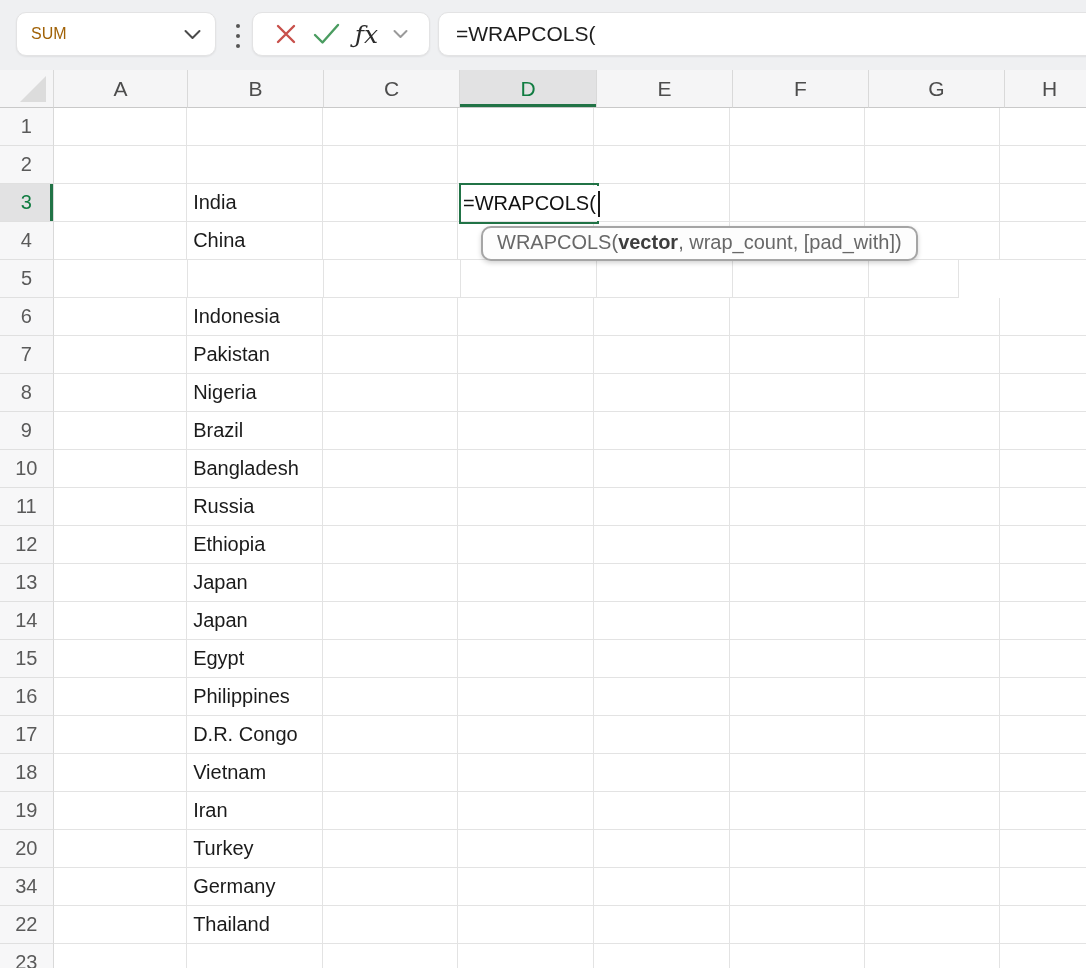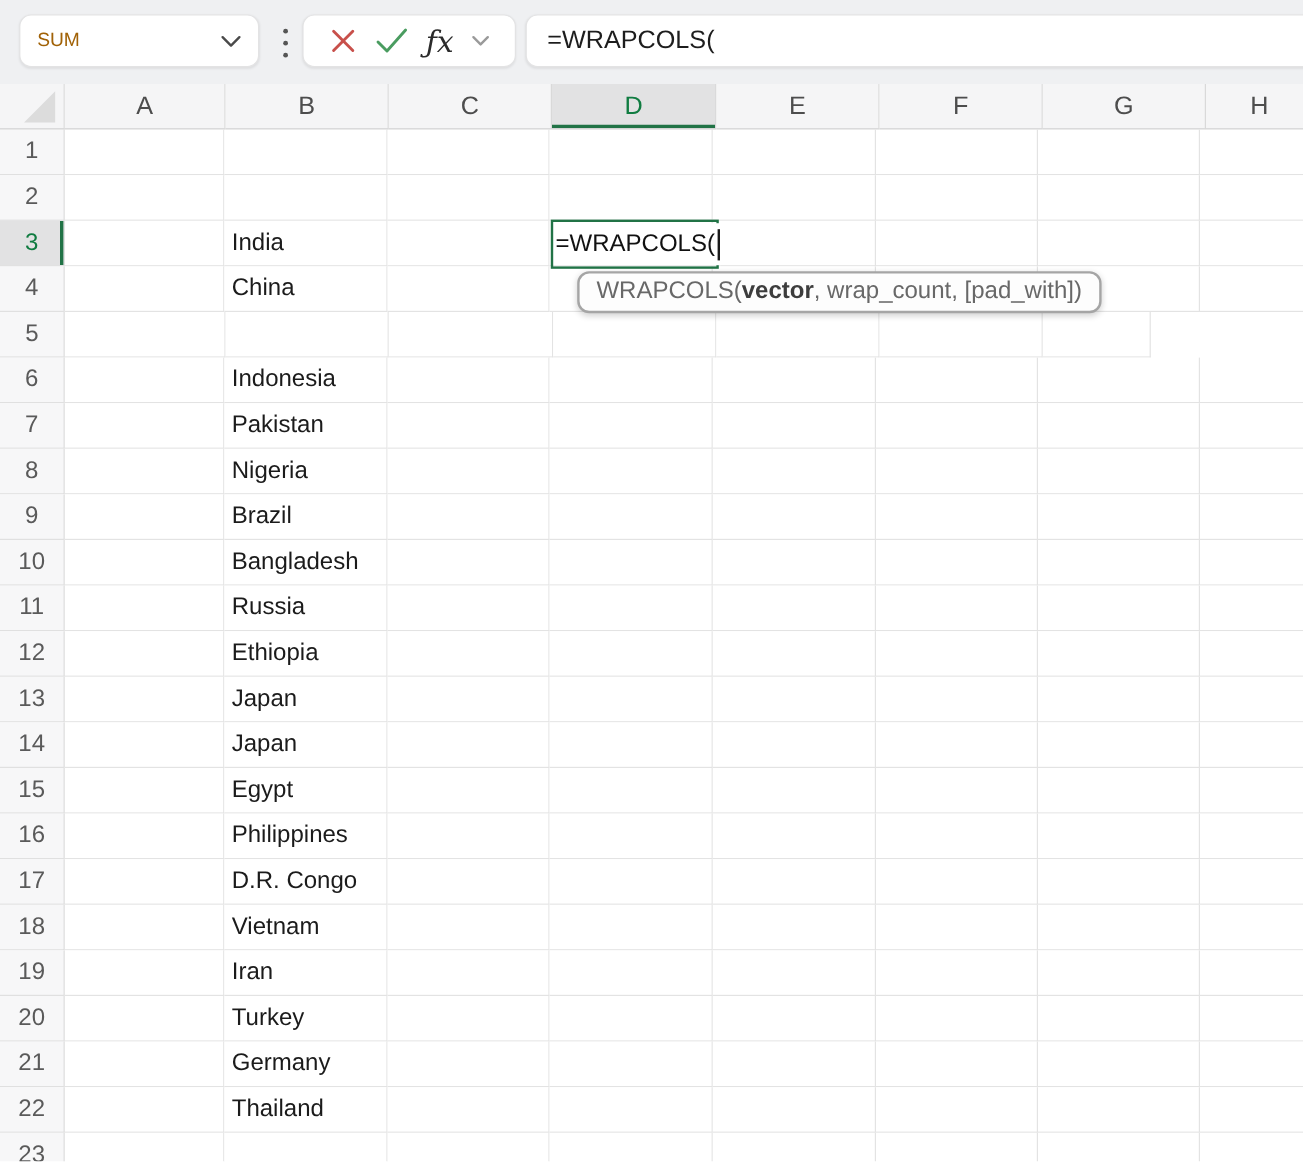--- a/index.html
+++ b/index.html
@@ -332,21 +332,21 @@
         <div class="cell" style="width: 134px;"></div>
         <div class="cell" style="width: 136px;">Turkey</div>
         <div class="cell" style="width: 136px;"></div>
         <div class="cell" style="width: 137px;"></div>
         <div class="cell" style="width: 136px;"></div>
         <div class="cell" style="width: 136px;"></div>
         <div class="cell" style="width: 136px;"></div>
         <div class="cell" style="width: 90px;"></div>
       </div>
       <div class="grow">
-        <div class="rowh">21</div>
+        <div class="rowh">34</div>
         <div class="cell" style="width: 134px;"></div>
         <div class="cell" style="width: 136px;">Germany</div>
         <div class="cell" style="width: 136px;"></div>
         <div class="cell" style="width: 137px;"></div>
         <div class="cell" style="width: 136px;"></div>
         <div class="cell" style="width: 136px;"></div>
         <div class="cell" style="width: 136px;"></div>
         <div class="cell" style="width: 90px;"></div>
       </div>
       <div class="grow">

